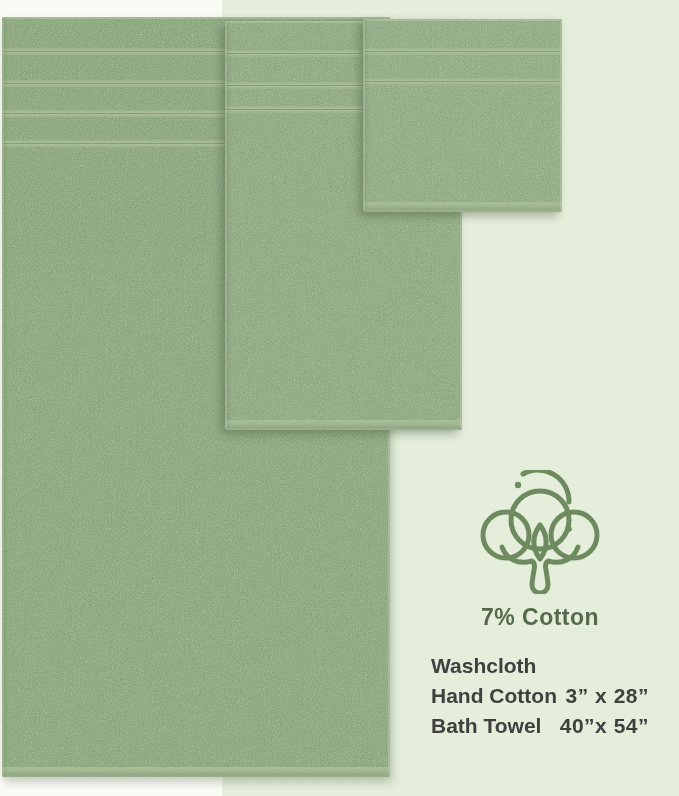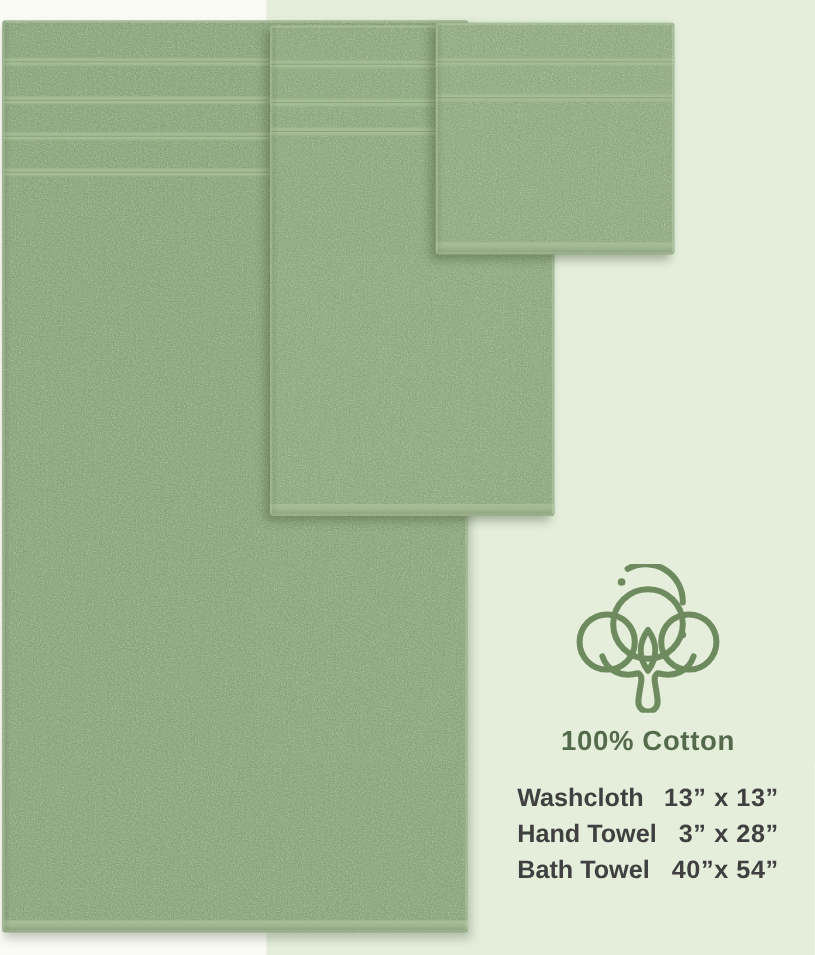--- a/index.html
+++ b/index.html
@@ -106,28 +106,27 @@
         <path d="M45 4 A31 31 0 0 1 91 32"></path>
         <circle cx="40" cy="15" r="3.2" fill="#6e8a5f" stroke="none"></circle>
         <circle cx="91" cy="59" r="2.8" fill="#6e8a5f" stroke="none"></circle>
         <circle cx="28" cy="65" r="23"></circle>
         <circle cx="96" cy="65" r="23"></circle>
         <circle cx="62" cy="50" r="29"></circle>
         <path d="M62 55 C54 66 54 78 62 89 C70 78 70 66 62 55 Z"></path>
         <path d="M24 77 C28 89 40 95 54 91 C57 93 57 96 56 100 C55 107 54 111 54 115 A8 8 0 0 0 70 115 C70 111 69 107 68 100 C67 96 67 93 70 91 C84 95 96 89 100 77"></path>
       </svg>
     </div>
-    <div class="headline">100% Cotton</div>
+    <div class="headline">7% Cotton</div>
     <div class="sizes">
       <div class="size-row">
         <span class="size-item">Washcloth</span>
-        <span class="size-val">13” x 13”</span>
       </div>
       <div class="size-row">
-        <span class="size-item">Hand Towel</span>
+        <span class="size-item">Hand Cotton</span>
         <span class="size-val">3” x 28”</span>
       </div>
       <div class="size-row">
         <span class="size-item">Bath Towel</span>
         <span class="size-val">40”x 54”</span>
       </div>
     </div>
   </div>
 
 </div>

